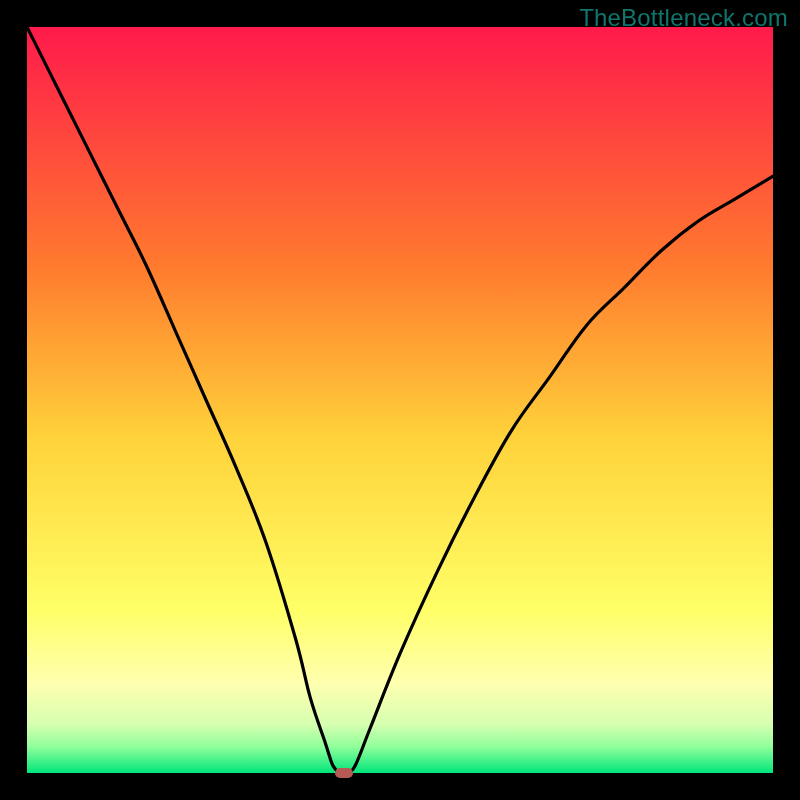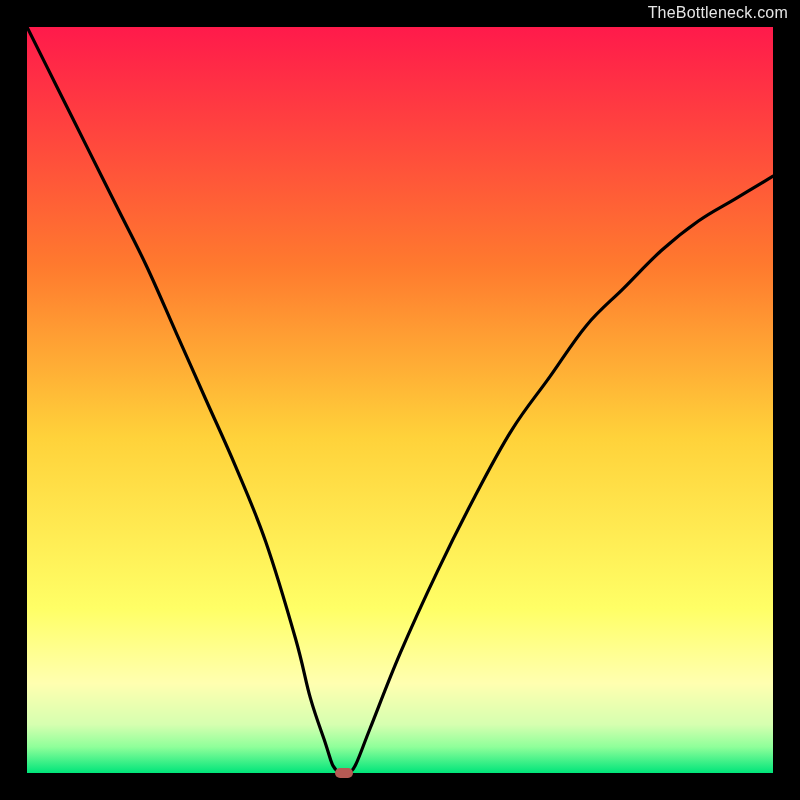--- a/index.html
+++ b/index.html
@@ -23,22 +23,22 @@
     position: absolute;
     left: 0;
     top: 0;
     width: 746px;
     height: 746px;
   }
   .watermark {
     position: absolute;
     top: 4px;
     right: 12px;
-    color: #e5e5e5;
-    font-size: 16px;
+    color: #0f766e;
+    font-size: 24px;
     font-weight: 500;
     letter-spacing: 0.2px;
     user-select: none;
   }
   .marker {
     position: absolute;
     width: 18px;
     height: 10px;
     border-radius: 5px;
     background: #b55a54;

